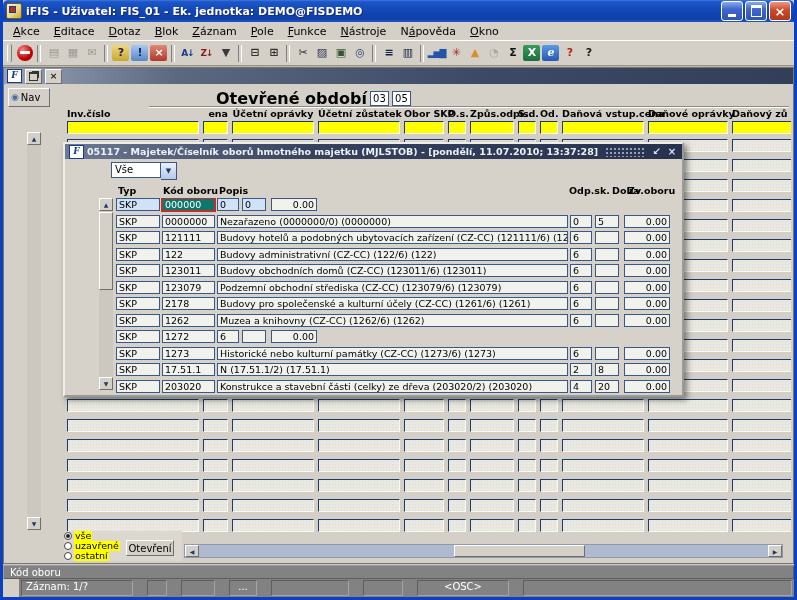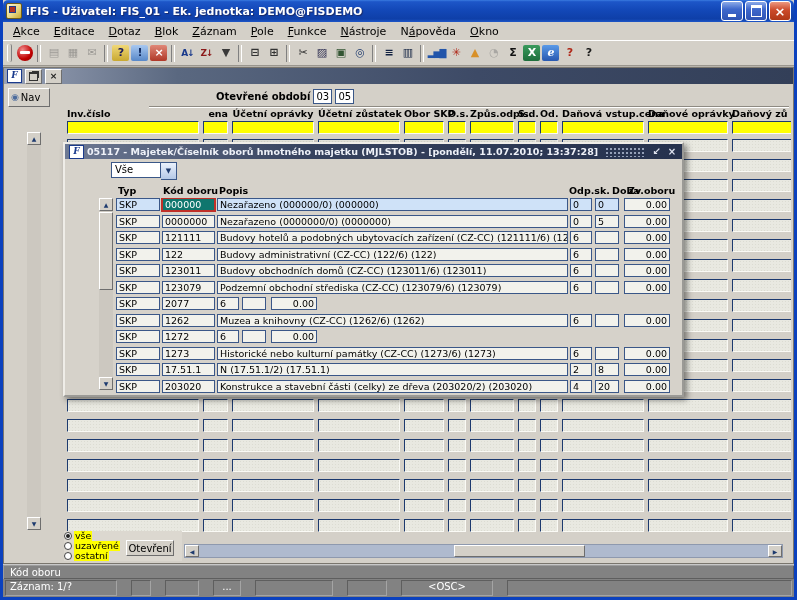--- a/index.html
+++ b/index.html
@@ -60,21 +60,21 @@
   .nav-ico{color:#4A6A9C;font-size:9px;line-height:9px;}
   .stipple{background-color:#CCC8C0;background-image:radial-gradient(#9a96a8 18%,transparent 20%);background-size:4px 4px;}
   .vscroll{position:absolute;left:23px;top:48px;bottom:33px;width:14px;}
   .sbtn{width:14px;height:13px;background:#D4D0C8;border:1px solid;border-color:#fff #6e6e6e #6e6e6e #fff;
     display:flex;align-items:center;justify-content:center;font-size:6px;color:#1D3A6E;box-sizing:border-box;}
   .vscroll .up{position:absolute;top:0;}
   .vscroll .dn{position:absolute;bottom:0;}
   .vscroll .track{position:absolute;top:13px;bottom:13px;left:0;right:0;}
   
   .period{position:absolute;left:212px;top:5px;display:flex;align-items:center;gap:3px;}
-  .plabel{font-weight:bold;font-size:10px;}
+  .plabel{font-weight:bold;font-size:16px;}
   .pfield{width:17px;height:13px;background:#fff;border:1px solid #3A5788;font-size:10px;
     text-align:center;line-height:13px;display:inline-block;}
   .hsep{position:absolute;left:145px;right:4px;top:22px;height:0;border-top:1px solid #8e8a82;border-bottom:1px solid #fff;}
   
   .grid{position:absolute;left:63px;top:24px;right:2px;overflow:hidden;}
   .ghdr-row{display:flex;gap:4px;height:12px;font-size:9.5px;font-weight:bold;white-space:nowrap;}
   .ghdr{overflow:visible;flex:0 0 auto;}
   .yrow{display:flex;gap:4px;margin-top:1px;height:14px;}
   .ycell,.gcell{height:13px;box-sizing:border-box;border:1px solid;flex:0 0 auto;
     border-color:#1D3A6E #FAFAF5 #FAFAF5 #1D3A6E;}
@@ -129,21 +129,21 @@
   .dfld.typ{width:44px;} .dfld.kod{width:53px;margin-left:2px;} .dfld.pop{width:351px;margin-left:2px;}
   .dfld.odp{width:22px;margin-left:2px;} .dfld.dob{width:24px;margin-left:3px;}
   .dfld.zv{width:46px;margin-left:5px;text-align:right;}
   .dfld.hl{background:#CFE2F8;}
   .dfld.sel{background:#0f766e;color:#fff;border-color:#C03028;box-shadow:0 0 0 1px #C03028;}
   
   .status1{height:14px;flex:0 0 14px;background:#828282;border-top:1px solid #c8c8c8;color:#fff;
     font-size:10px;display:flex;align-items:center;padding-left:7px;
     box-shadow:inset 1px 1px 0 #9c9c9c, inset -1px -1px 0 #5e5e5e;}
   .status2{height:16px;flex:0 0 16px;background:#828282;display:flex;gap:14px;padding:1px 2px;
-    color:#fff;font-size:10px;}
+    color:#fff;font-size:10px;margin-left:16px;}
   .sseg{border:1px solid;border-color:#5e5e5e #a4a4a4 #a4a4a4 #5e5e5e;box-sizing:border-box;
     padding:0 4px;line-height:12px;white-space:nowrap;overflow:hidden;flex:0 0 auto;}
   .sseg.ctr{text-align:center;padding:0;}
   .sseg.fx{flex:1;}
 </style>
 </head>
 <body>
 
 <div class="screen">
 
@@ -604,21 +604,20 @@
           <div class="dsb">
             <span class="sbtn up">▲</span>
             <span class="dtrack stipple"></span>
             <span class="dthumb"></span>
             <span class="sbtn dn">▼</span>
           </div>
           <div class="dlg-rows" id="dlgRows">
               <div class="drow">
                 <span class="dfld typ hl">SKP</span>
                 <span class="dfld kod sel">000000</span>
-                <span class="dfld pop hl">Nezařazeno (000000/0) (000000)</span>
                 <span class="dfld odp hl">0</span>
                 <span class="dfld dob hl">0</span>
                 <span class="dfld zv">0.00</span>
               </div>
               <div class="drow">
                 <span class="dfld typ">SKP</span>
                 <span class="dfld kod">0000000</span>
                 <span class="dfld pop">Nezařazeno (0000000/0) (0000000)</span>
                 <span class="dfld odp">0</span>
                 <span class="dfld dob">5</span>
@@ -651,21 +650,22 @@
               <div class="drow">
                 <span class="dfld typ">SKP</span>
                 <span class="dfld kod">123079</span>
                 <span class="dfld pop">Podzemní obchodní střediska (CZ-CC) (123079/6) (123079)</span>
                 <span class="dfld odp">6</span>
                 <span class="dfld dob"></span>
                 <span class="dfld zv">0.00</span>
               </div>
               <div class="drow">
                 <span class="dfld typ">SKP</span>
-                <span class="dfld kod">2077</span>
+                <span class="dfld kod">2178</span>
+                <span class="dfld pop">Budovy pro společenské a kulturní účely (CZ-CC) (1261/6) (1261)</span>
                 <span class="dfld odp">6</span>
                 <span class="dfld dob"></span>
                 <span class="dfld zv">0.00</span>
               </div>
               <div class="drow">
                 <span class="dfld typ">SKP</span>
                 <span class="dfld kod">1262</span>
                 <span class="dfld pop">Muzea a knihovny (CZ-CC) (1262/6) (1262)</span>
                 <span class="dfld odp">6</span>
                 <span class="dfld dob"></span>

